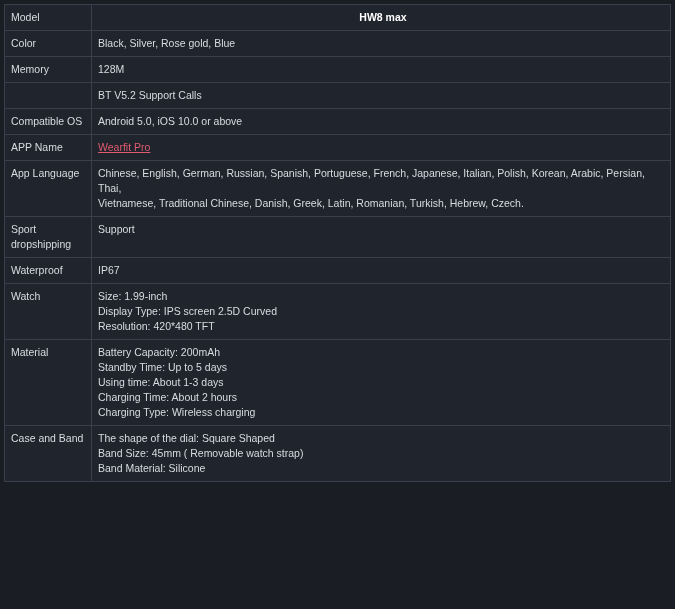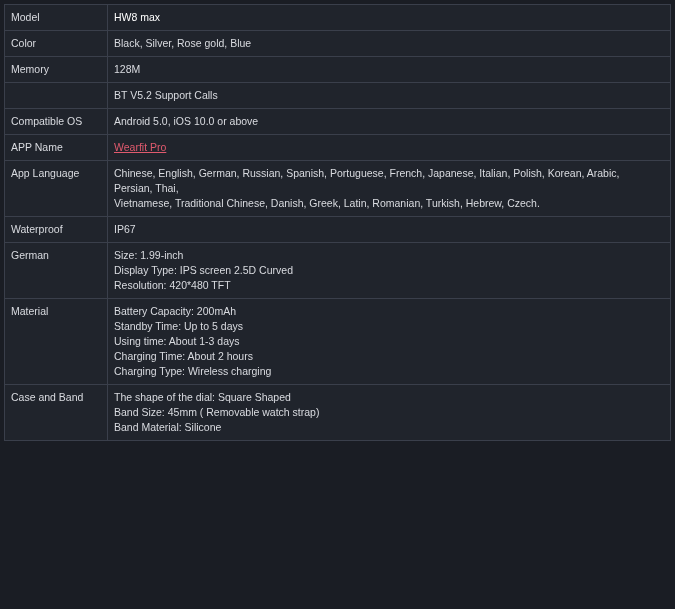--- a/index.html
+++ b/index.html
@@ -24,33 +24,34 @@
     width: 667px;
     table-layout: fixed;
     background: #20242c;
     border: 1px solid #3a3f4b;
   }
   table.spec td {
     border: 1px solid #3a3f4b;
     vertical-align: top;
     font-size: 10.5px;
     line-height: 15px;
-    padding: 5px 18px 5px 6px;
+    padding: 5px 2px 5px 6px;
     color: #d9dbe0;
   }
   td.label {
     width: 78px;
     color: #d9dbe0;
   }
   td.value {
     color: #d9dbe0;
   }
   .bold {
-    font-weight: normal;
+    font-weight: bold;
     color: #ffffff;
+    text-align: center;
   }
   .appname {
     color: #e05a6e;
   }
   .underline-red {
     text-decoration: underline;
     text-decoration-color: #e05a6e;
   }
   .value-block div {
     margin: 0;
@@ -99,27 +100,36 @@
         </td>
       </tr>
       <tr>
         <td class="label">App Language</td>
         <td class="value value-block">
           <div>Chinese, English, German, Russian, Spanish, Portuguese, French, Japanese, Italian, Polish, Korean, Arabic, Persian, Thai,</div>
           <div>Vietnamese, Traditional Chinese, Danish, Greek, Latin, Romanian, Turkish, Hebrew, Czech.</div>
         </td>
       </tr>
       <tr>
+        <td class="label">
+          <div>Sport</div>
+          <div>dropshipping</div>
+        </td>
+        <td class="value">
+          <div>Support</div>
+        </td>
+      </tr>
+      <tr>
         <td class="label">Waterproof</td>
         <td class="value">
           <div>IP67</div>
         </td>
       </tr>
       <tr>
-        <td class="label">German</td>
+        <td class="label">Watch</td>
         <td class="value value-block">
           <div>Size: 1.99-inch</div>
           <div>Display Type: IPS screen 2.5D Curved</div>
           <div>Resolution: 420*480 TFT</div>
         </td>
       </tr>
       <tr>
         <td class="label">Material</td>
         <td class="value value-block">
           <div>Battery Capacity: 200mAh</div>

